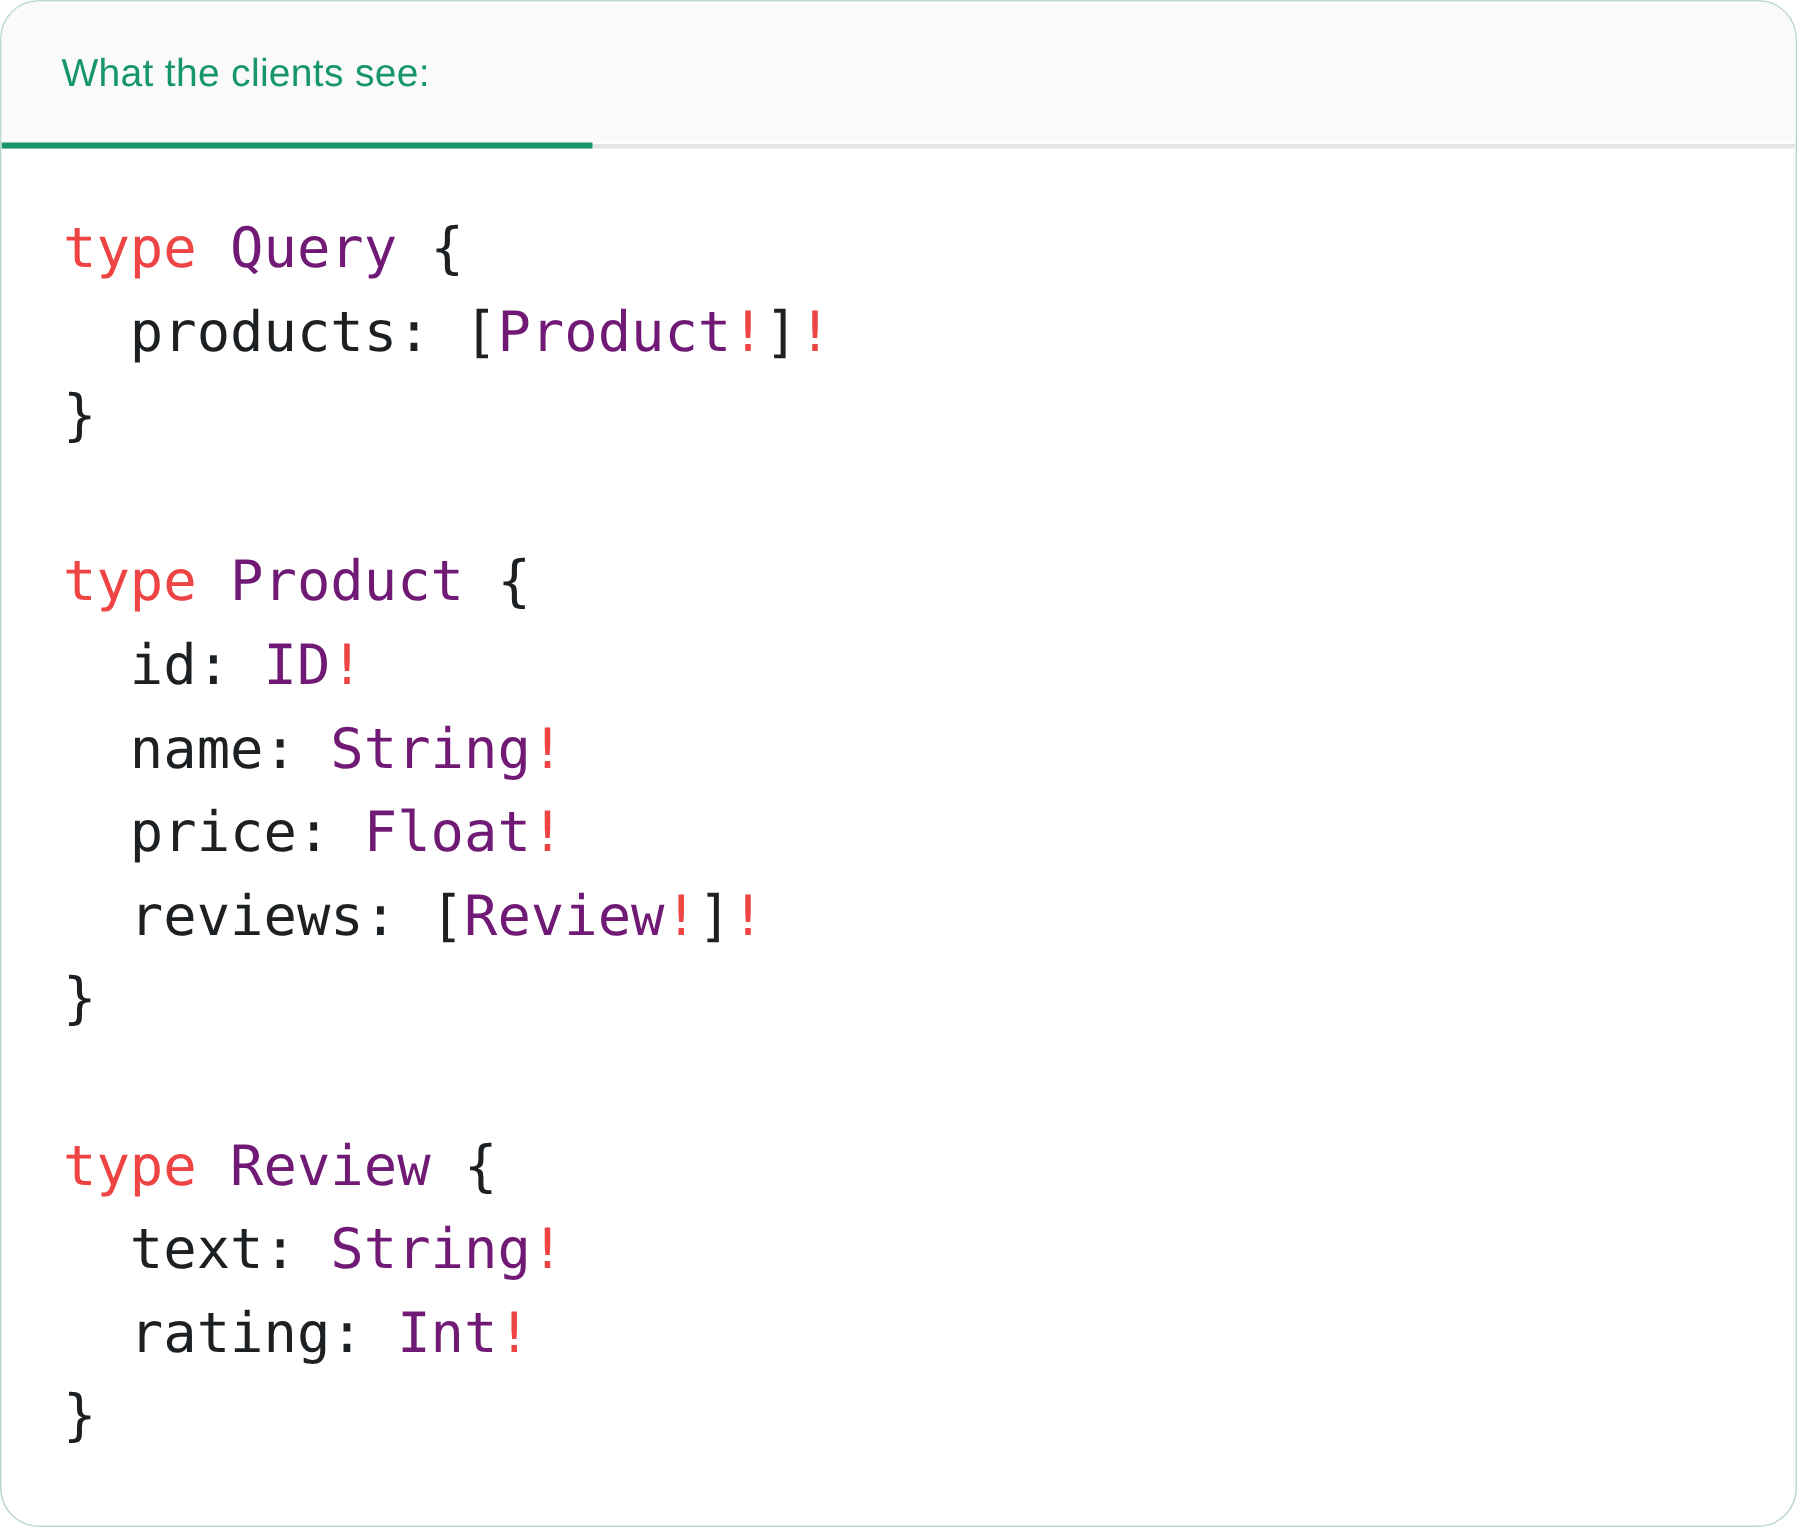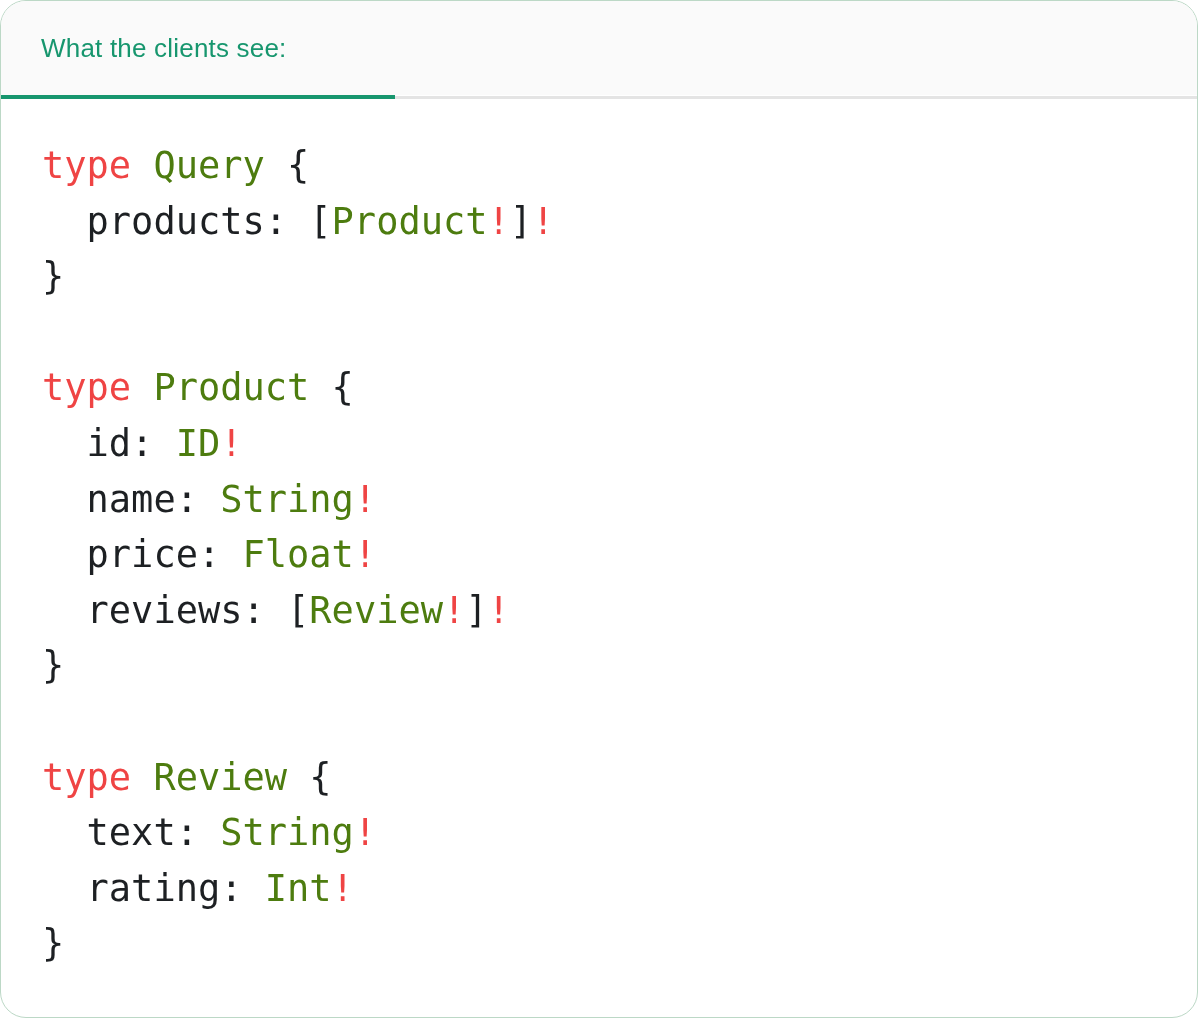--- a/index.html
+++ b/index.html
@@ -64,21 +64,21 @@
     font-family: "DejaVu Sans Mono", monospace;
     font-size: 37px;
     color: #1d2023;
   }
   .code-line {
     height: 55.6px;
     line-height: 55.6px;
     white-space: pre;
   }
   .tok-k { color: #ef4444; }  
-  .tok-t { color: #4d7c0f; margin-top: 32px; }  
+  .tok-t { color: #701a75; margin-top: 32px; }  
   .tok-x { color: #1d2023; }  
 </style>
 </head>
 <body>
 
 <div class="card">
   <div class="tab-bar">
     <div class="tab">
       <span class="tab-label">What the clients see:</span>
     </div>

